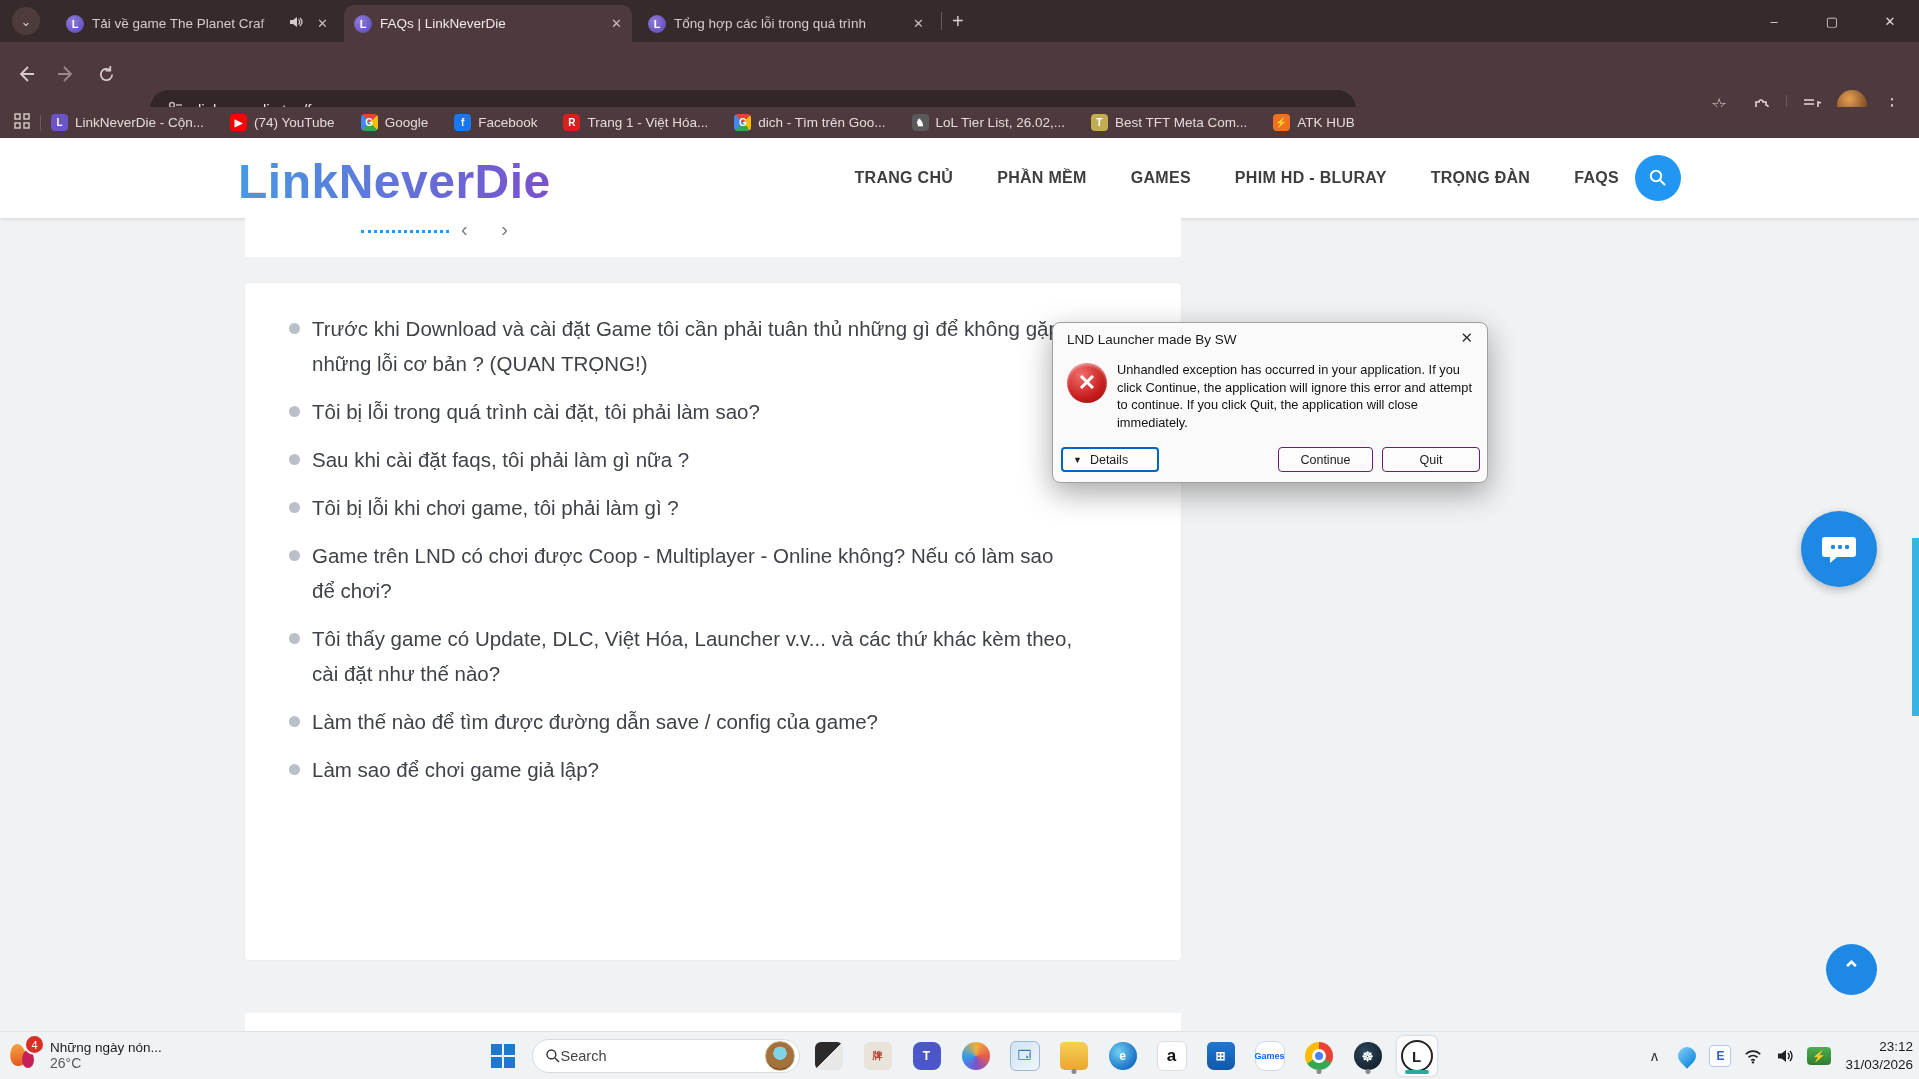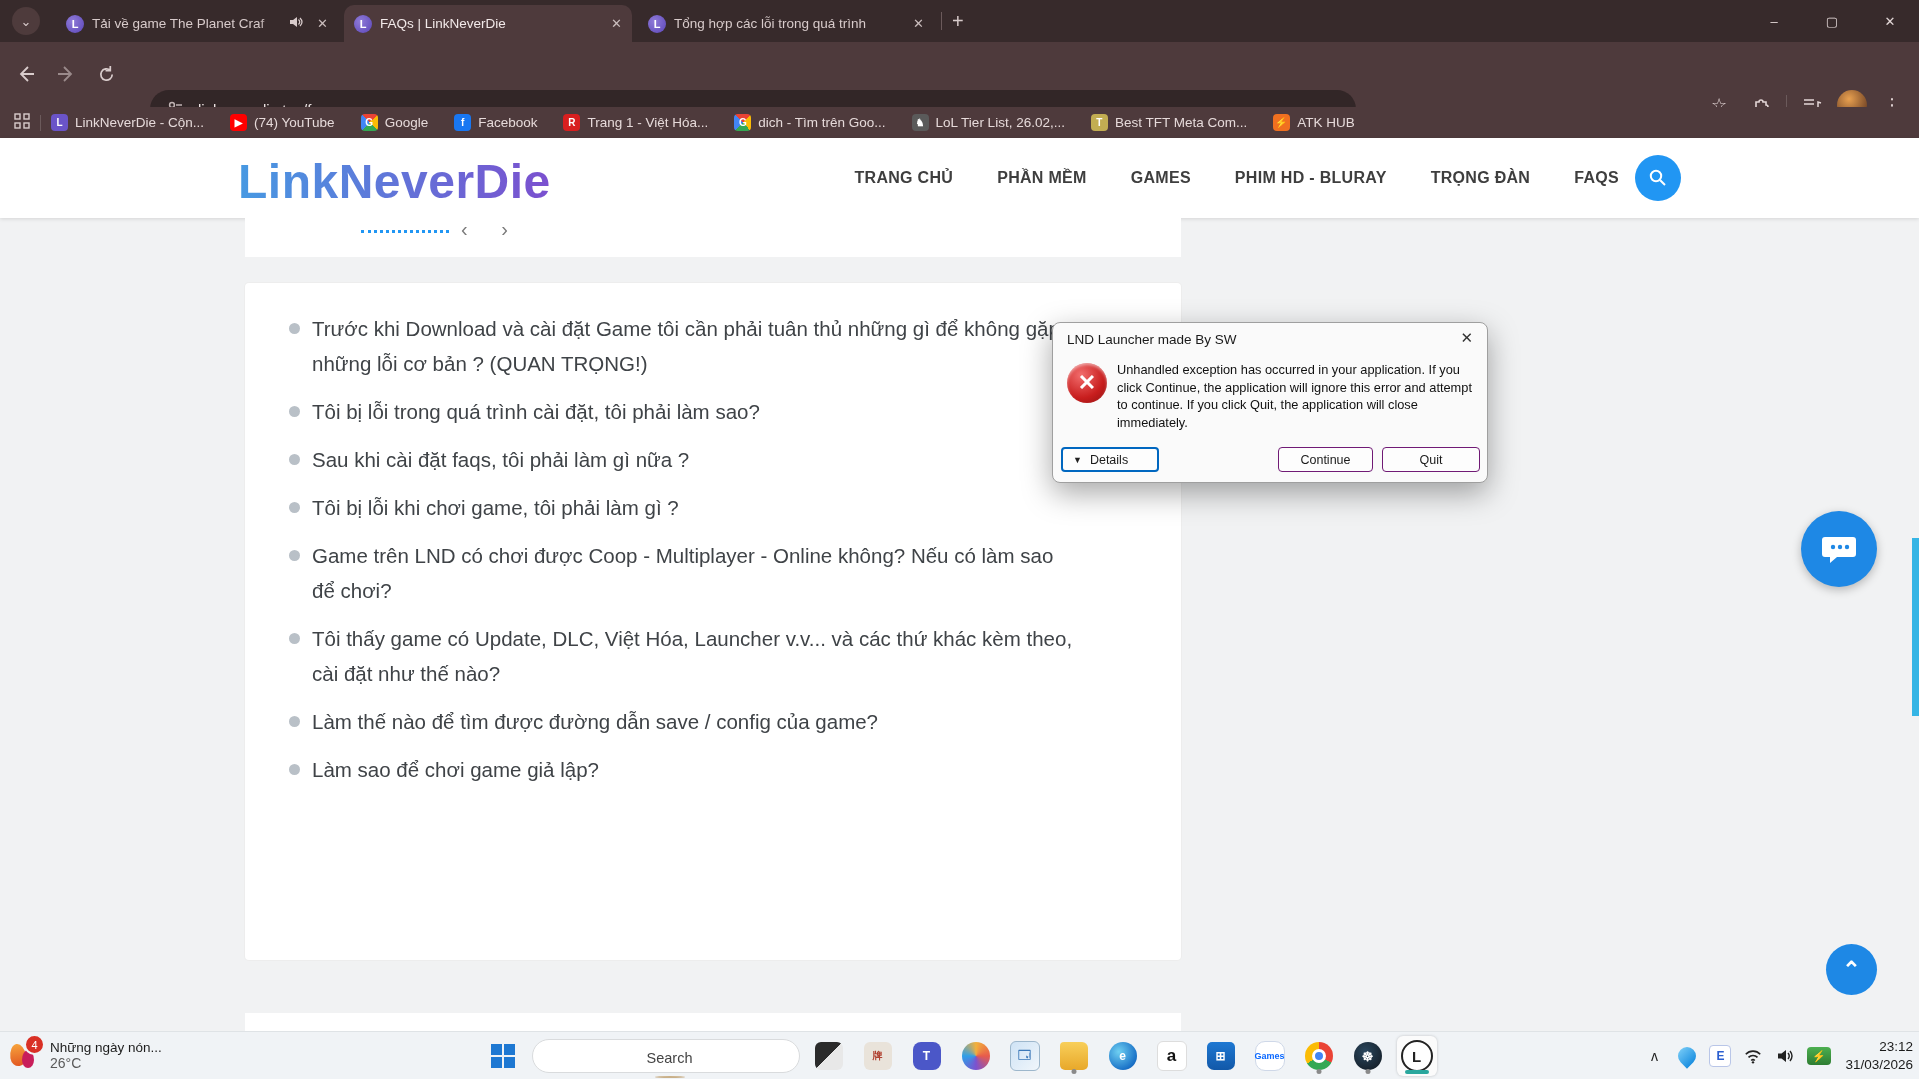--- a/index.html
+++ b/index.html
@@ -82,21 +82,21 @@
          background:linear-gradient(#f6a23c,#e25822);transform:rotate(-8deg);}
   .pin{position:absolute;left:14px;top:14px;width:12px;height:18px;border-radius:50% 50% 50% 50%/55% 55% 45% 45%;background:#c81e5a;}
   .wbadge{position:absolute;left:16px;top:-2px;width:17px;height:17px;border-radius:50%;background:#d93025;color:#fff;
           font-size:11px;display:flex;align-items:center;justify-content:center;border:2px solid #f0f3f6;}
   .wtext .l1{font-size:13.5px;color:#1d1d1d;}
   .wtext .l2{font-size:14px;color:#5a5a5a;margin-top:0;}
   .centergroup{position:absolute;left:50%;top:0;transform:translateX(-50%);height:48px;display:flex;align-items:center;gap:9px;}
   .startbtn{width:40px;height:40px;display:flex;align-items:center;justify-content:center;}
   .winlogo{display:grid;grid-template-columns:11px 11px;grid-template-rows:11px 11px;gap:2px;}
   .winlogo i{background:#1e78d2;}
-  .searchpill{width:268px;height:34px;border-radius:17px;background:#fff;border:1px solid #d9dbdd;display:flex;align-items:center;gap:10px;padding:0 4px 0 12px;box-sizing:border-box;flex-direction:column;}
+  .searchpill{width:268px;height:34px;border-radius:17px;background:#fff;border:1px solid #d9dbdd;display:flex;align-items:center;gap:0;padding:0 4px 0 12px;box-sizing:border-box;}
   .searchpill .ph{flex:1;font-size:14.5px;color:#444;}
   .pillimg{width:28px;height:28px;border-radius:50%;background:radial-gradient(circle at 50% 40%,#7fd4e8 0 30%,#a4703c 31% 70%,#6e4322 71%);border:1px solid #c9b089;}
   .tbicon{position:relative;width:40px;height:40px;display:flex;align-items:center;justify-content:center;}
   .tbicon .g{width:28px;height:28px;border-radius:6px;display:flex;align-items:center;justify-content:center;
              font-size:12px;font-weight:bold;color:#fff;}
   .tb-taskview .g{background:linear-gradient(135deg,#2b2b2b 50%,#e8e8e8 50%);}
   .tb-mahjong .g{background:#e9e3da;color:#b04030;font-size:10px;}
   .tb-teams .g{background:#4b57c8;border-radius:8px;}
   .tb-copilot .g{background:conic-gradient(#f2b13c,#e85b4b,#7b52cf,#2f9fe8,#f2b13c);border-radius:50%;}
   .tb-photos .g{background:linear-gradient(135deg,#cfe3f5,#f0f6fb);border:1px solid #9db7cc;color:#3b78b8;}

